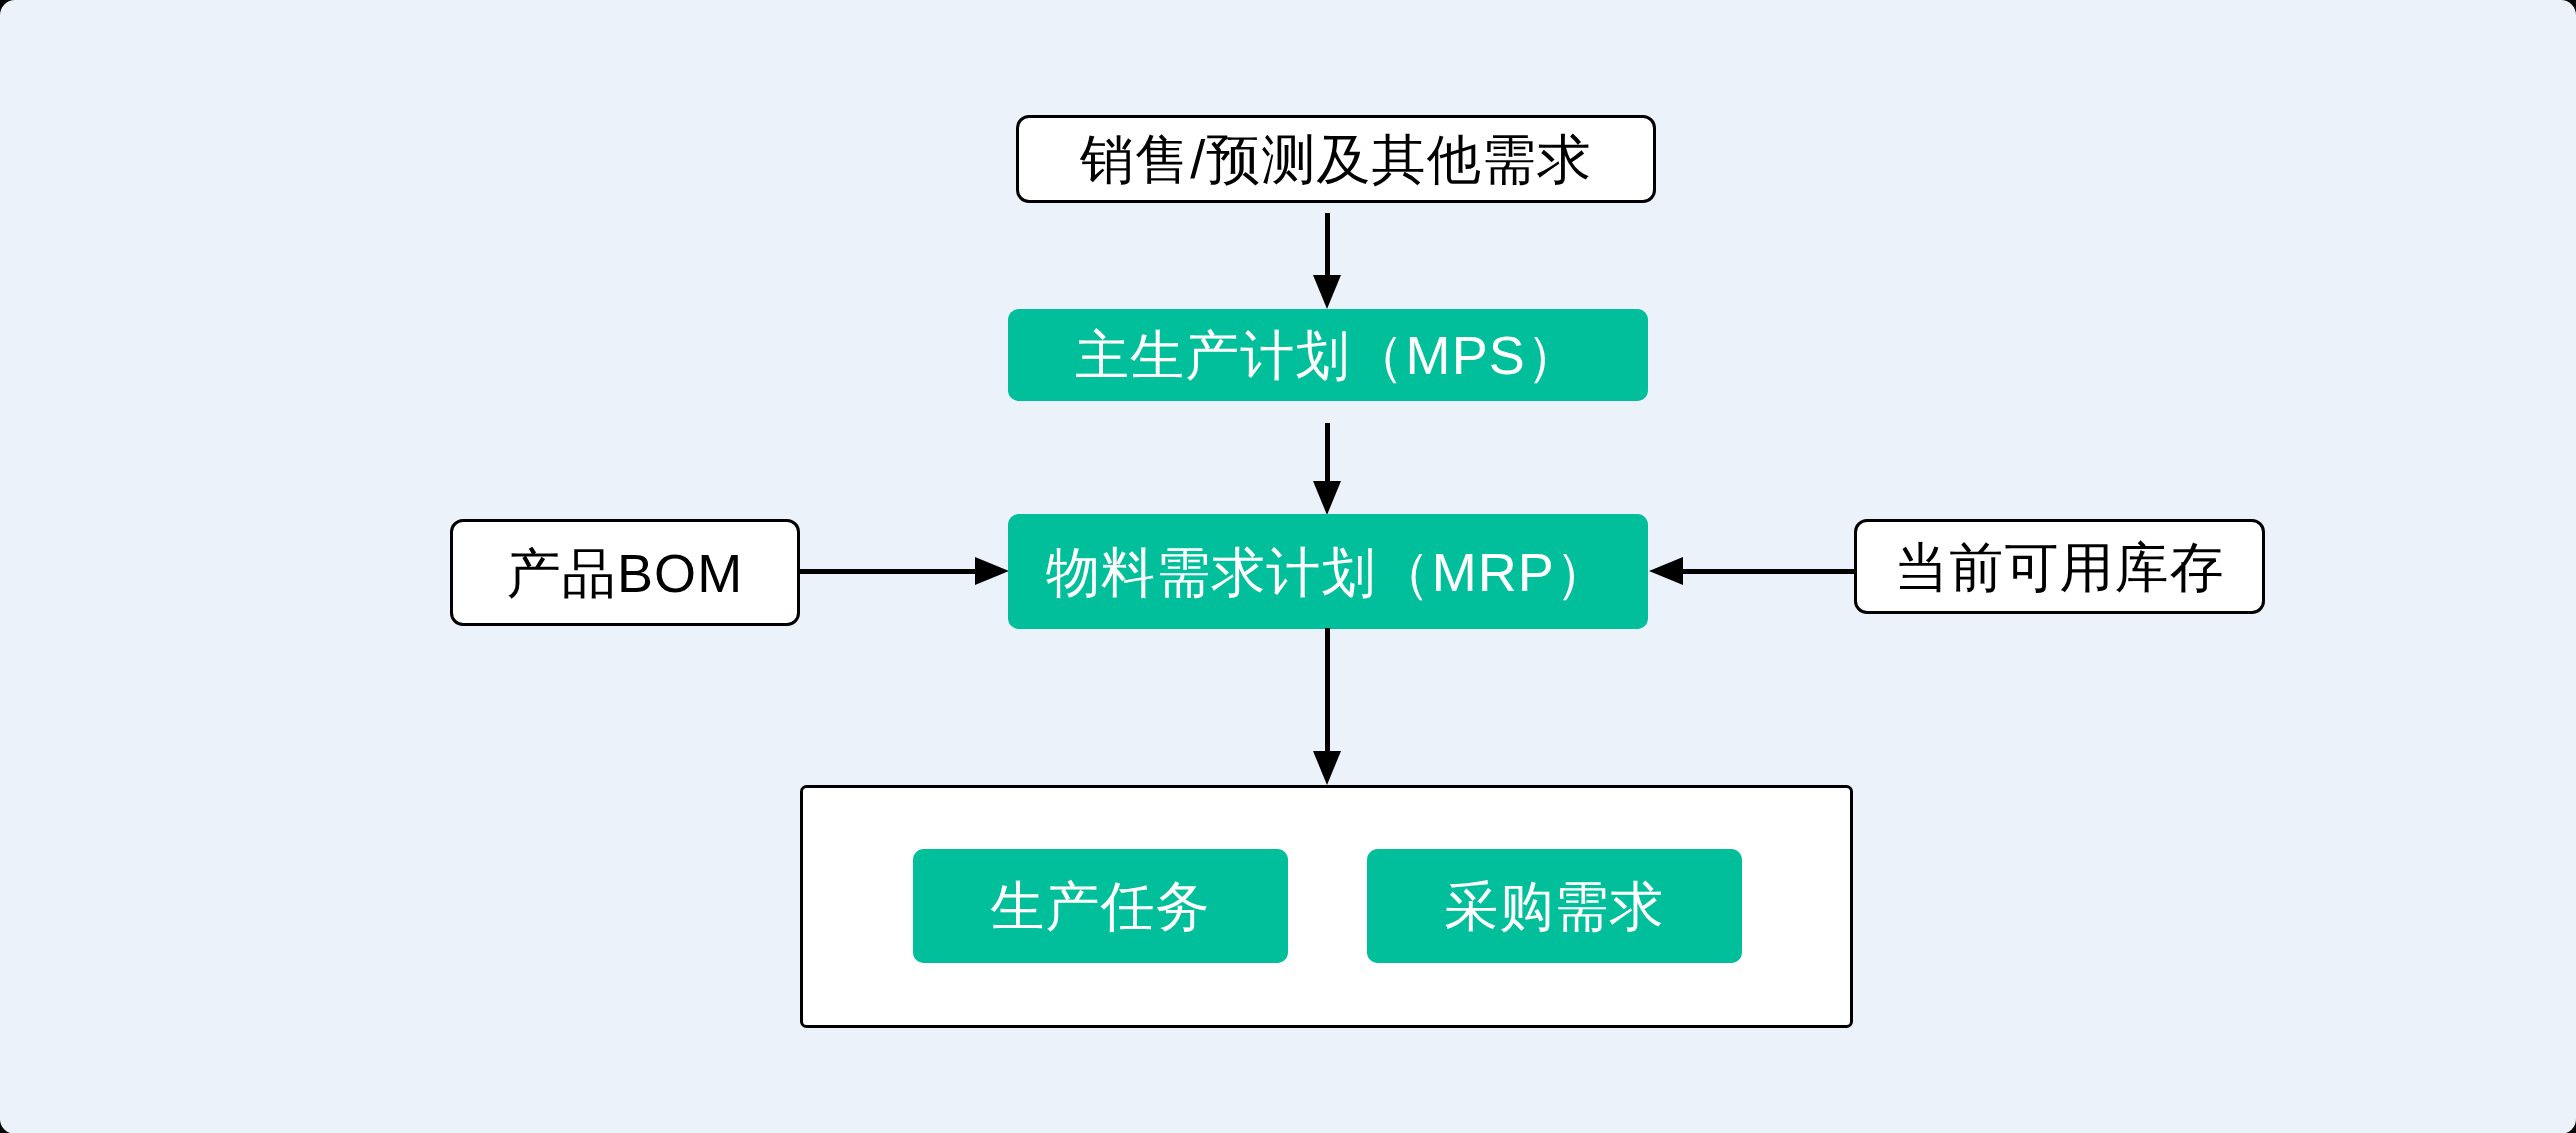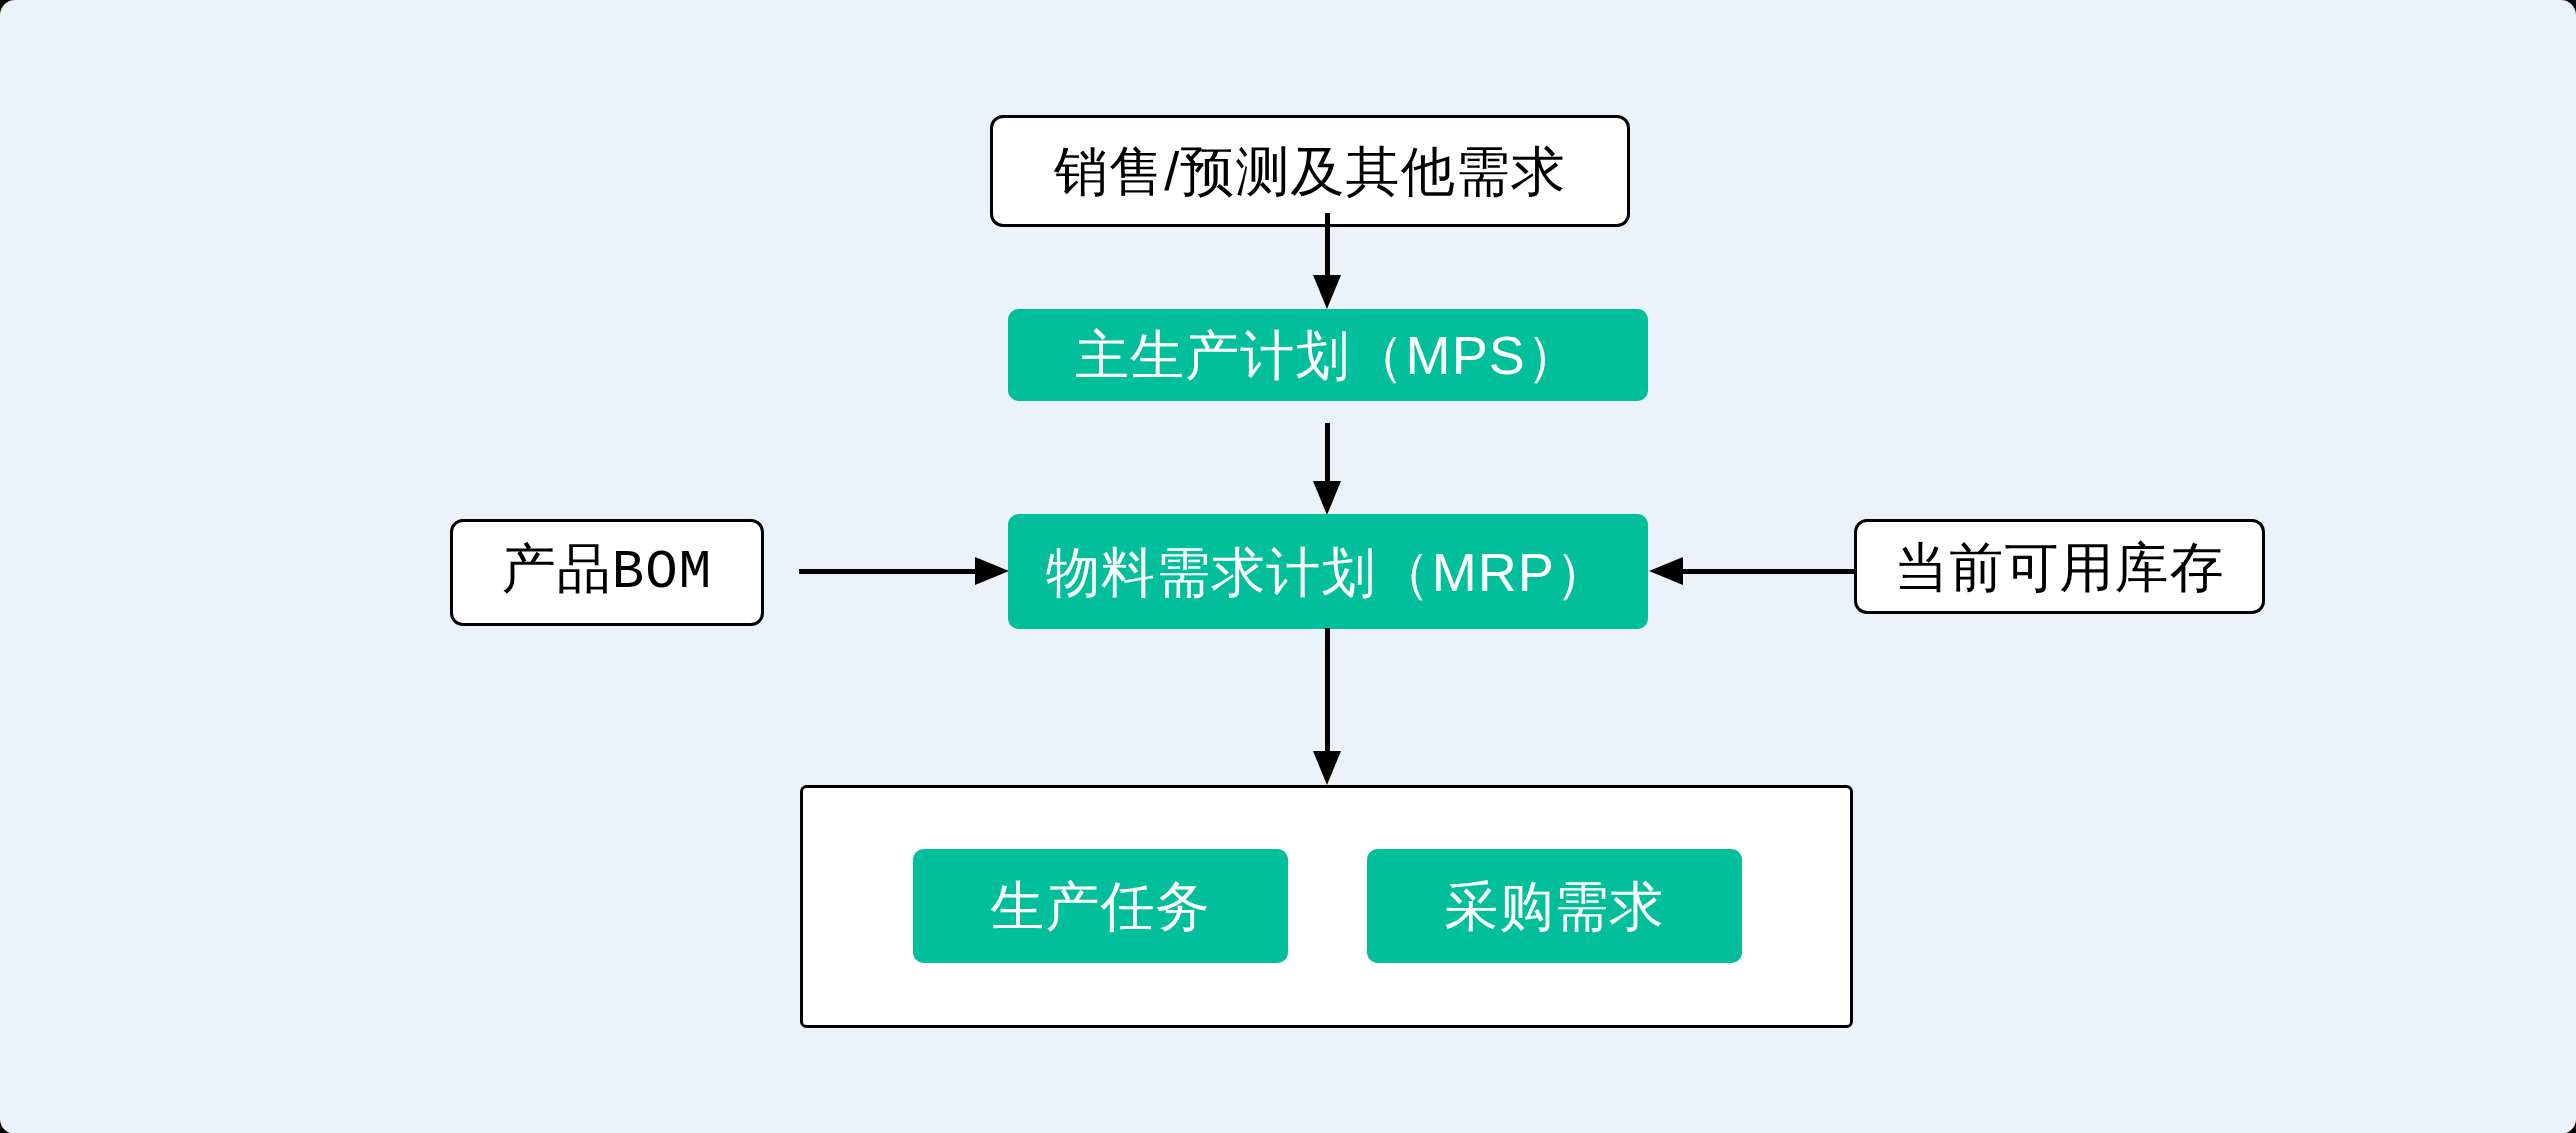--- a/index.html
+++ b/index.html
@@ -70,24 +70,24 @@
   }
   .head-left {
     position: absolute;
     width: 0; height: 0;
     border-top: 14.6px solid transparent;
     border-bottom: 14.6px solid transparent;
     border-right: 34px solid #000000;
   }
 
   
-  #node-sales     { left: 990px; top: 115px;  width: 640px; height: 112px; }
+  #node-sales     { left: 1016px; top: 115px;  width: 640px; height: 88px; }
   #node-mps       { left: 1008px; top: 309px;  width: 640px; height: 92px; }
   #node-mrp       { left: 1008px; top: 514px;  width: 640px; height: 115px; align-items: center; }
-  #node-bom       { left: 450px;  top: 519px;  width: 314px;  height: 107px; font-family: Liberation Mono, monospace; }
+  #node-bom       { left: 450px;  top: 519px;  width: 350px;  height: 107px; }
   #node-inventory { left: 1854px; top: 519px;  width: 411px;  height: 95px; }
   #node-container { left: 800px; top: 785px; width: 1053px; height: 243px; }
   #node-prod      { left: 913px; top: 849px; width: 375px;  height: 114px; }
   #node-purch     { left: 1367px; top: 849px; width: 375px;  height: 114px; }
 
   
   #line-v1 { left: 1325px; top: 213px;  height: 66px; }
   #head-v1 { left: 1313px; top: 275px; }
   #line-v2 { left: 1325px; top: 423px;  height: 61px; }
   #head-v2 { left: 1313px; top: 481px; }

